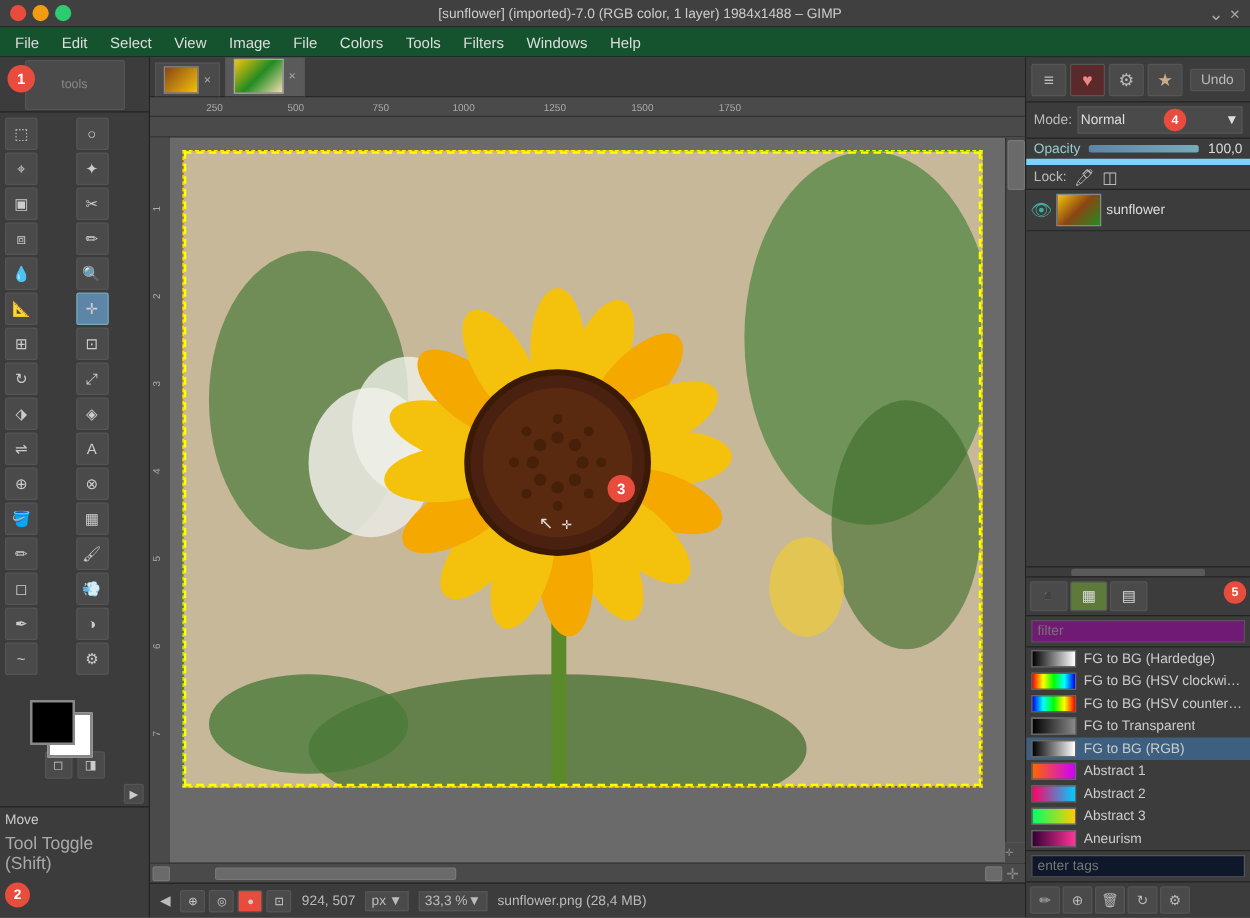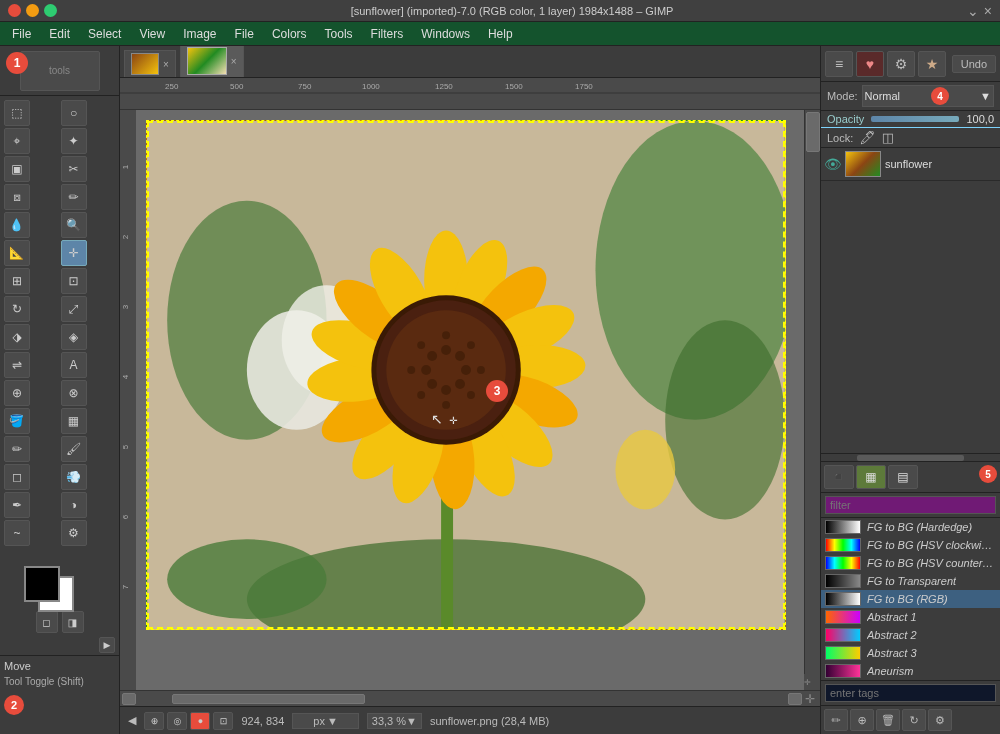--- a/index.html
+++ b/index.html
@@ -233,21 +233,21 @@
       padding: 0 8px;
       gap: 8px;
       font-size: 11px;
       color: #bbb;
     }
     .status-nav { color: #bbb; cursor: pointer; }
     .status-coords { flex: 0 0 auto; }
     .status-unit {
       background: #4a4a4a;
       border: 1px solid #555;
-      padding: 1px 20px;
+      padding: 1px 4px;
       display: flex;
       align-items: center;
       gap: 2px;
     }
     .status-zoom {
       background: #4a4a4a;
       border: 1px solid #555;
       padding: 1px 4px;
       display: flex;
       align-items: center;
@@ -327,21 +327,21 @@
       justify-content: center;
       font-size: 10px;
       font-weight: bold;
     }
 
     #opacity-row {
       display: flex;
       align-items: center;
       padding: 2px 6px;
       gap: 7px;
-      border-bottom: 1px solid #7dd3fc;
+      border-bottom: 5px solid #7dd3fc;
       font-size: 11px;
     }
     .opacity-label { color: #9cc; }
     .opacity-bar {
       flex: 1;
       height: 6px;
       background: linear-gradient(to right, #5d85a8, #7ab);
       border-radius: 2px;
     }
     .opacity-val { color: #ddd; }
@@ -438,21 +438,20 @@
       background: #701a75;
       border: 1px solid #555;
       color: #bbb;
       font-size: 11px;
       padding: 2px 4px;
     }
 
     #gradient-list {
       max-height: 180px;
       overflow-y: auto;
-      font-style: italic;
     }
     .gradient-row {
       display: flex;
       align-items: center;
       gap: 6px;
       padding: 2px 4px;
       cursor: pointer;
       font-size: 11px;
     }
     .gradient-row.selected { background: #3d6080; }
@@ -620,21 +619,21 @@
     <div style="display:flex; justify-content:center; gap:4px; padding:2px;">
       <div class="tool-btn" style="width:22px;height:22px;font-size:10px;">◻</div>
       <div class="tool-btn" style="width:22px;height:22px;font-size:10px;">◨</div>
     </div>
     <div style="display:flex; justify-content:flex-end; padding:2px 4px;">
       <div class="tool-btn" style="width:16px;height:16px;font-size:9px;">▶</div>
     </div>
 
     <div id="tool-options">
       <div class="opt-label">Move</div>
-      <div class="opt-label" style="font-size:10px;color:#aaa;">Tool Toggle  (Shift)</div>
+      <div class="opt-label" style="font-size:14px;color:#aaa;">Tool Toggle  (Shift)</div>
       <div class="red-badge-2">2</div>
     </div>
   </div>
 
   <div id="canvas-area">
 
     <div id="canvas-tabs">
 
       <div class="canvas-tab">
         <div style="width:28px;height:22px;background:linear-gradient(135deg,#8b4513,#f4c20d);border:1px solid #888;display:inline-block;"></div>
@@ -776,21 +775,21 @@
     </div>
 
     <div id="statusbar">
       <span class="status-nav">◀</span>
       <div style="display:flex;gap:3px;align-items:center;">
         <div class="tool-btn" style="width:20px;height:18px;font-size:9px;">⊕</div>
         <div class="tool-btn" style="width:20px;height:18px;font-size:9px;">◎</div>
         <div class="tool-btn" style="width:20px;height:18px;font-size:9px;background:#e74c3c;">●</div>
         <div class="tool-btn" style="width:20px;height:18px;font-size:9px;">⊡</div>
       </div>
-      <span class="status-coords">924, 834</span>
+      <span class="status-coords">924, 507</span>
       <div class="status-unit">
         <span>px</span>
         <span>▼</span>
       </div>
       <div class="status-zoom">
         <span>33,3 %</span>
         <span>▼</span>
       </div>
       <span class="status-filename">sunflower.png (28,4 MB)</span>
     </div>

